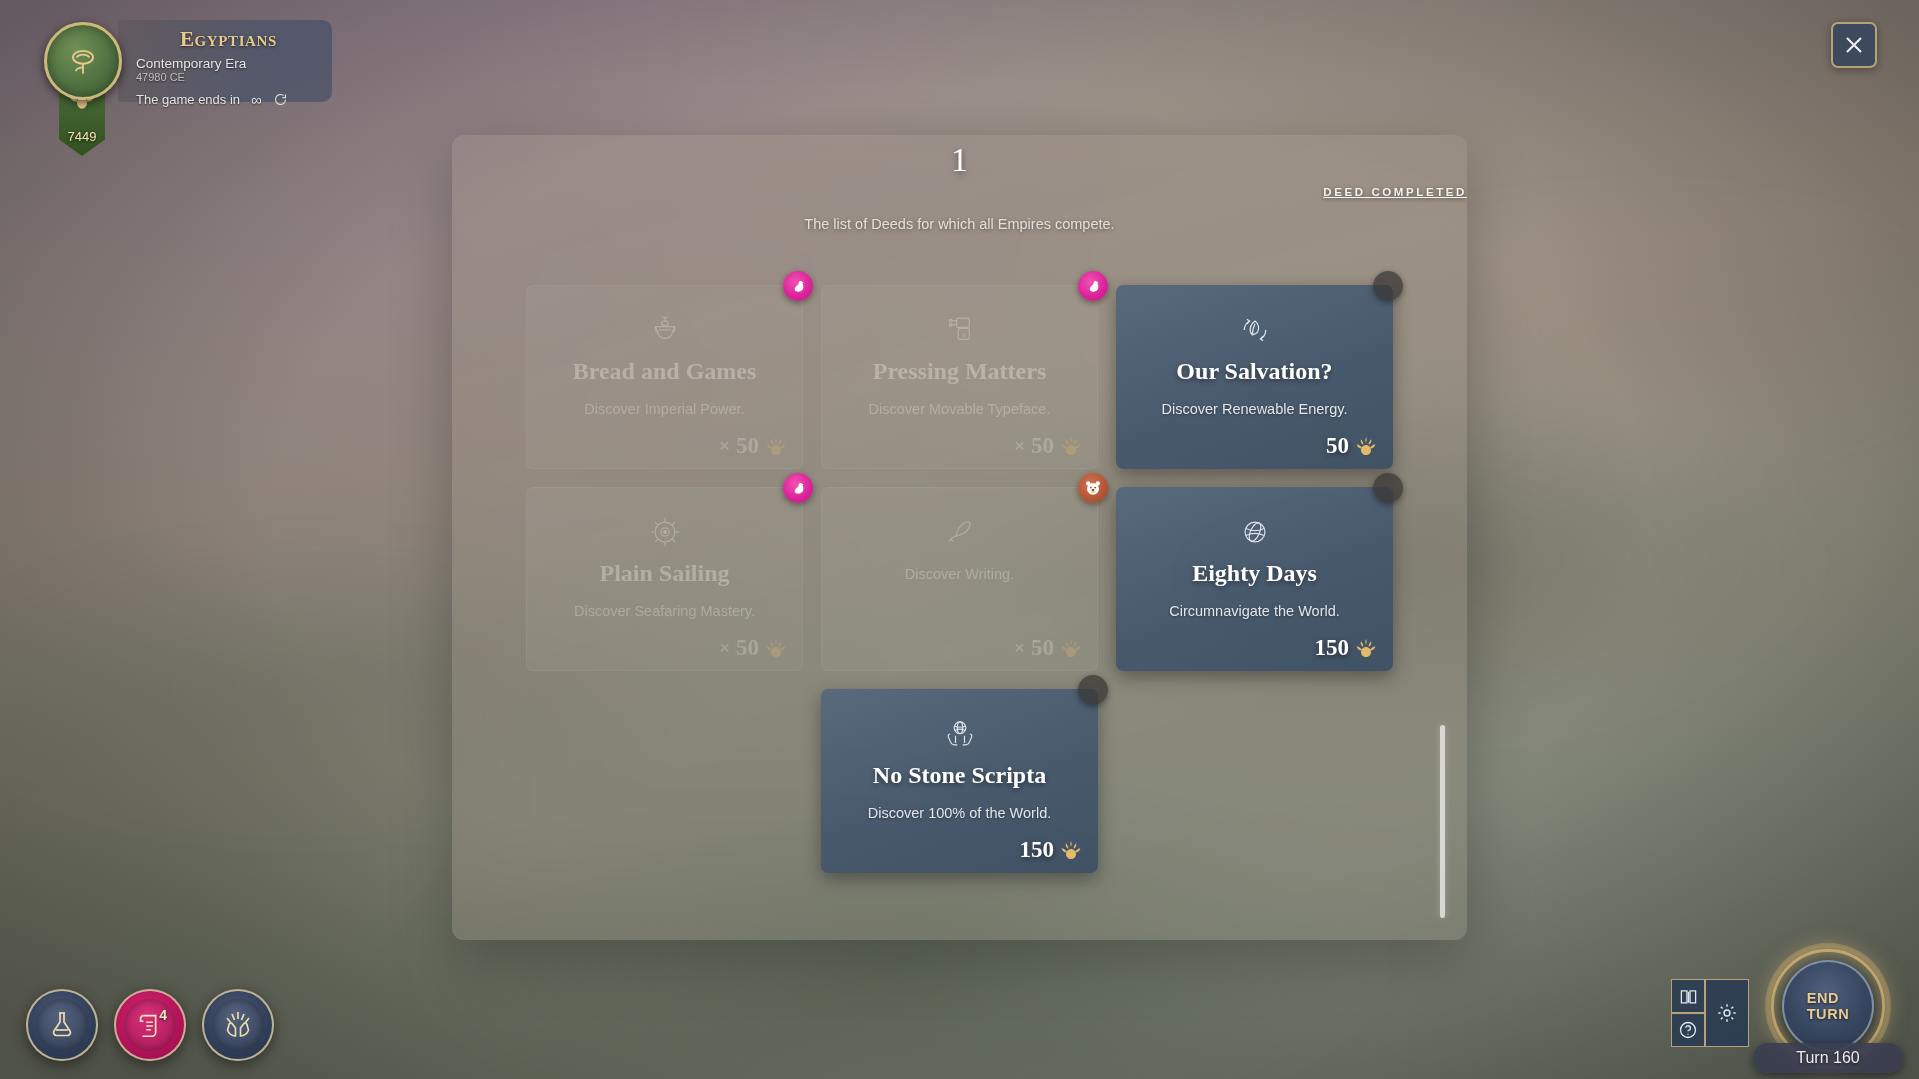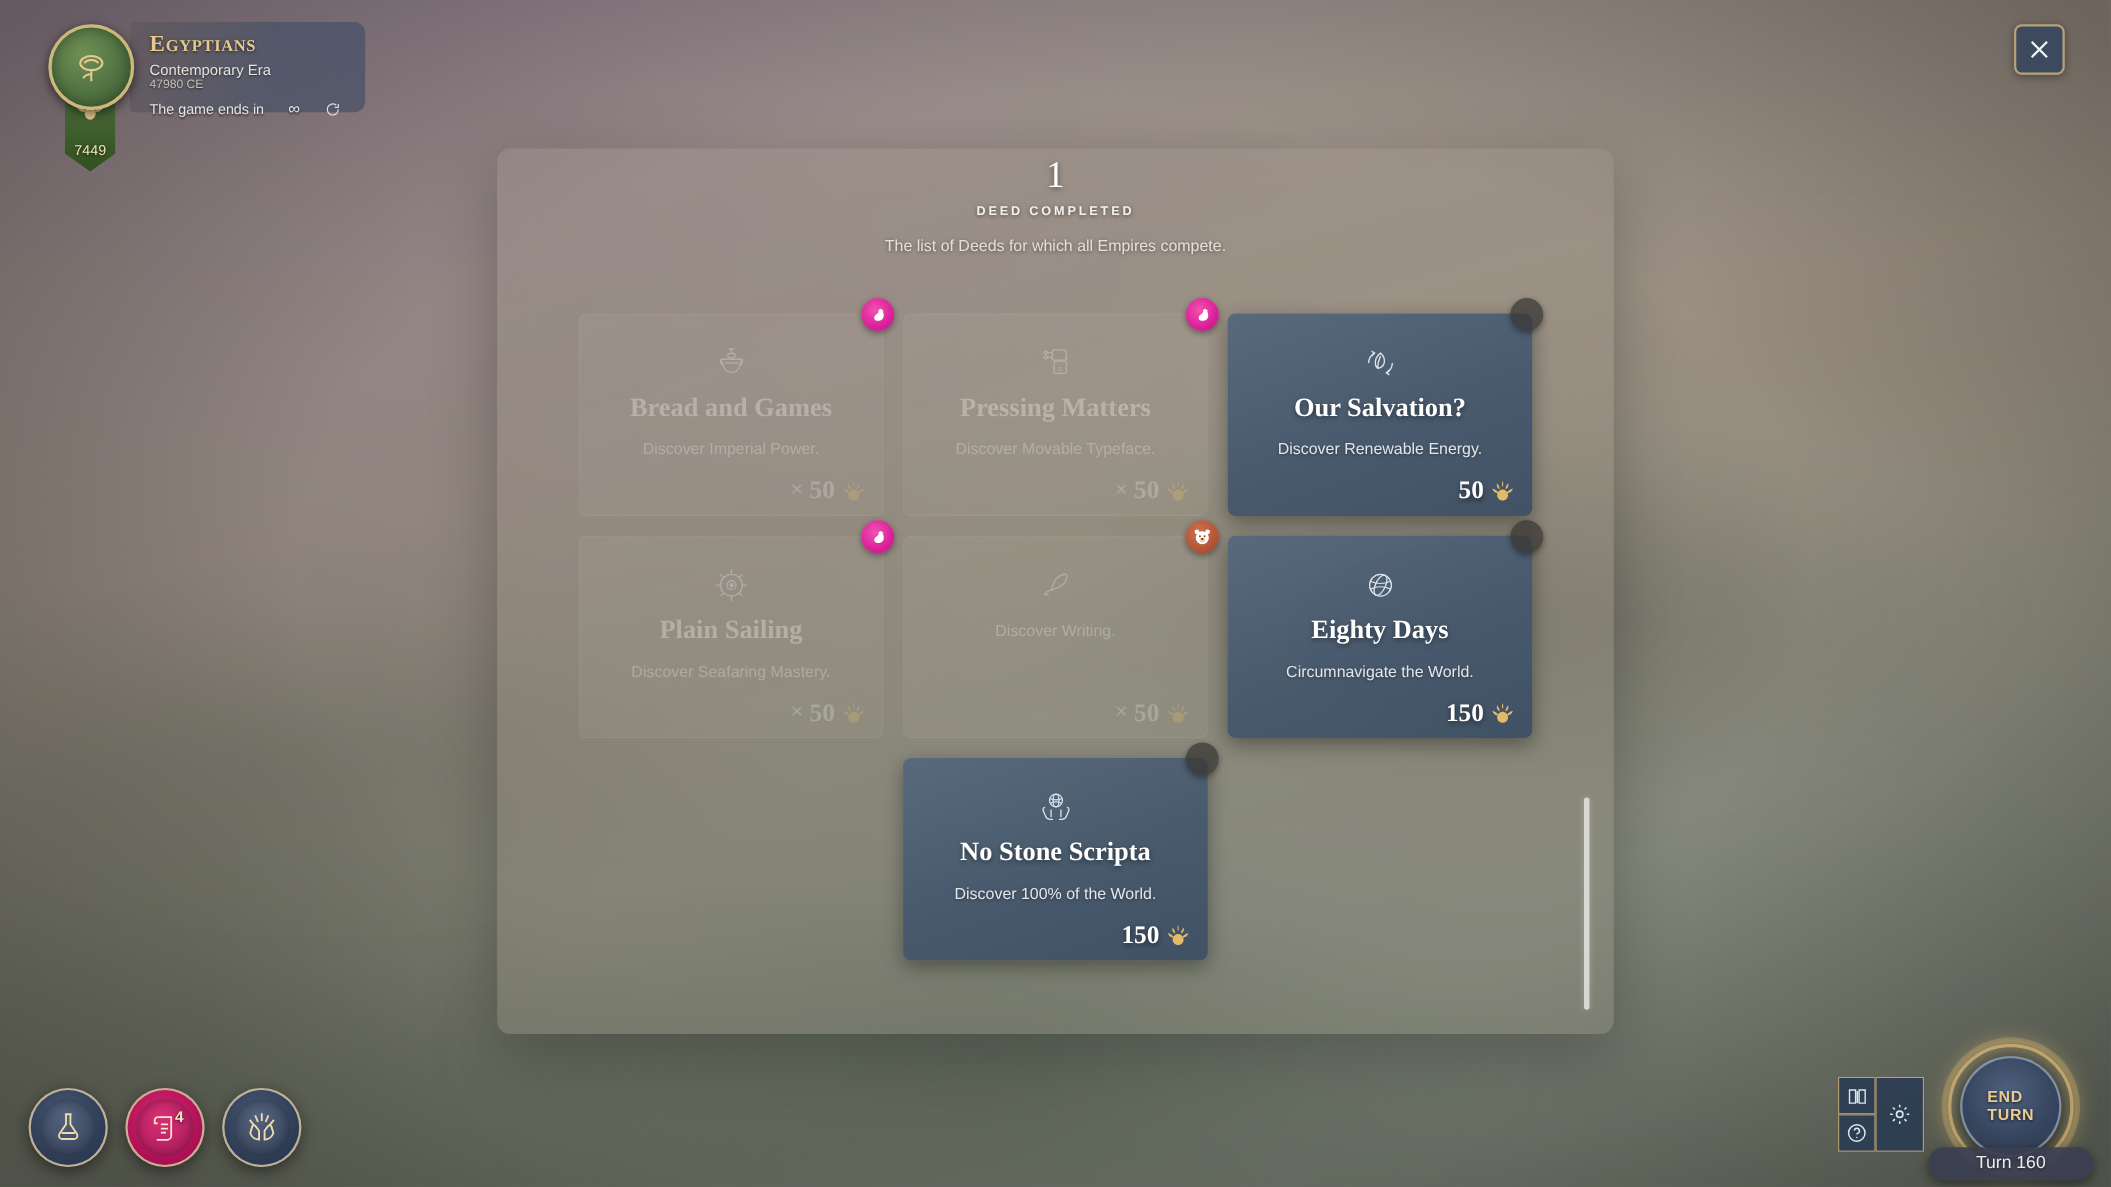--- a/index.html
+++ b/index.html
@@ -51,24 +51,25 @@
     padding: 8px 12px 8px 18px;
   }
   .hud-name {
     font-family: "Liberation Serif", serif;
     font-variant: small-caps;
     font-size: 21px; font-weight: 700;
     color: #e7c98d;
     letter-spacing: .6px;
     text-shadow: 0 1px 3px rgba(0,0,0,.65);
     line-height: 1.05;
+    margin-left: 44px;
   }
   .hud-era { font-size: 13.5px; color: #e6e4e0; margin-top: 6px; text-shadow: 0 1px 2px rgba(0,0,0,.6); }
   .hud-year { font-size: 11px; color: #c3c0bb; margin-top: 0px; text-shadow: 0 1px 2px rgba(0,0,0,.6); }
-  .hud-end { font-size: 13px; color: #e6e4e0; margin-top: 8px; text-shadow: 0 1px 2px rgba(0,0,0,.6); display:flex; align-items:center; gap:22px;}
+  .hud-end { font-size: 13px; color: #e6e4e0; margin-top: 8px; text-shadow: 0 1px 2px rgba(0,0,0,.6); display:flex; align-items:center; gap:11px;}
   .hud-end .inf { font-size: 15px; }
   .hud-end svg { opacity: .95; }
 
   .crest-wrap { position: absolute; left: 18px; top: 6px; width: 88px; height: 142px; }
   .crest-banner {
     position: absolute; left: 21px; top: 46px; width: 46px; height: 92px;
     background: linear-gradient(180deg, #4f7042 0%, #40602f 55%, #33501f 100%);
     clip-path: polygon(0 0, 100% 0, 100% 82%, 50% 100%, 0 82%);
     box-shadow: 0 3px 8px rgba(0,0,0,.55);
   }
@@ -105,24 +106,25 @@
     letter-spacing: 1.2px;
     text-shadow: 0 2px 6px rgba(0,0,0,.5);
   }
   .modal-count {
     margin-top: 8px; text-align: center;
     font-family: "Liberation Serif", serif;
     font-size: 34px; color: #ffffff; line-height: 1;
     text-shadow: 0 2px 6px rgba(0,0,0,.5);
   }
   .modal-subtitle {
-    margin-top: 9px; text-align: center;
+    margin-top: 9px; text-align: right;
     font-size: 11.5px; font-weight: 700; color: #f3f1ed;
     letter-spacing: 2.6px;
     text-shadow: 0 1px 4px rgba(0,0,0,.5);
+    text-decoration: underline;
   }
   .modal-desc {
     margin: 17px auto 0; width: 330px; text-align: center;
     font-size: 14.5px; color: #e3e0da; line-height: 1.32;
     text-shadow: 0 1px 4px rgba(0,0,0,.45);
   }
 
   #close-button {
     position: absolute; right: 42px; top: 22px;
     width: 46px; height: 46px; border-radius: 7px;

